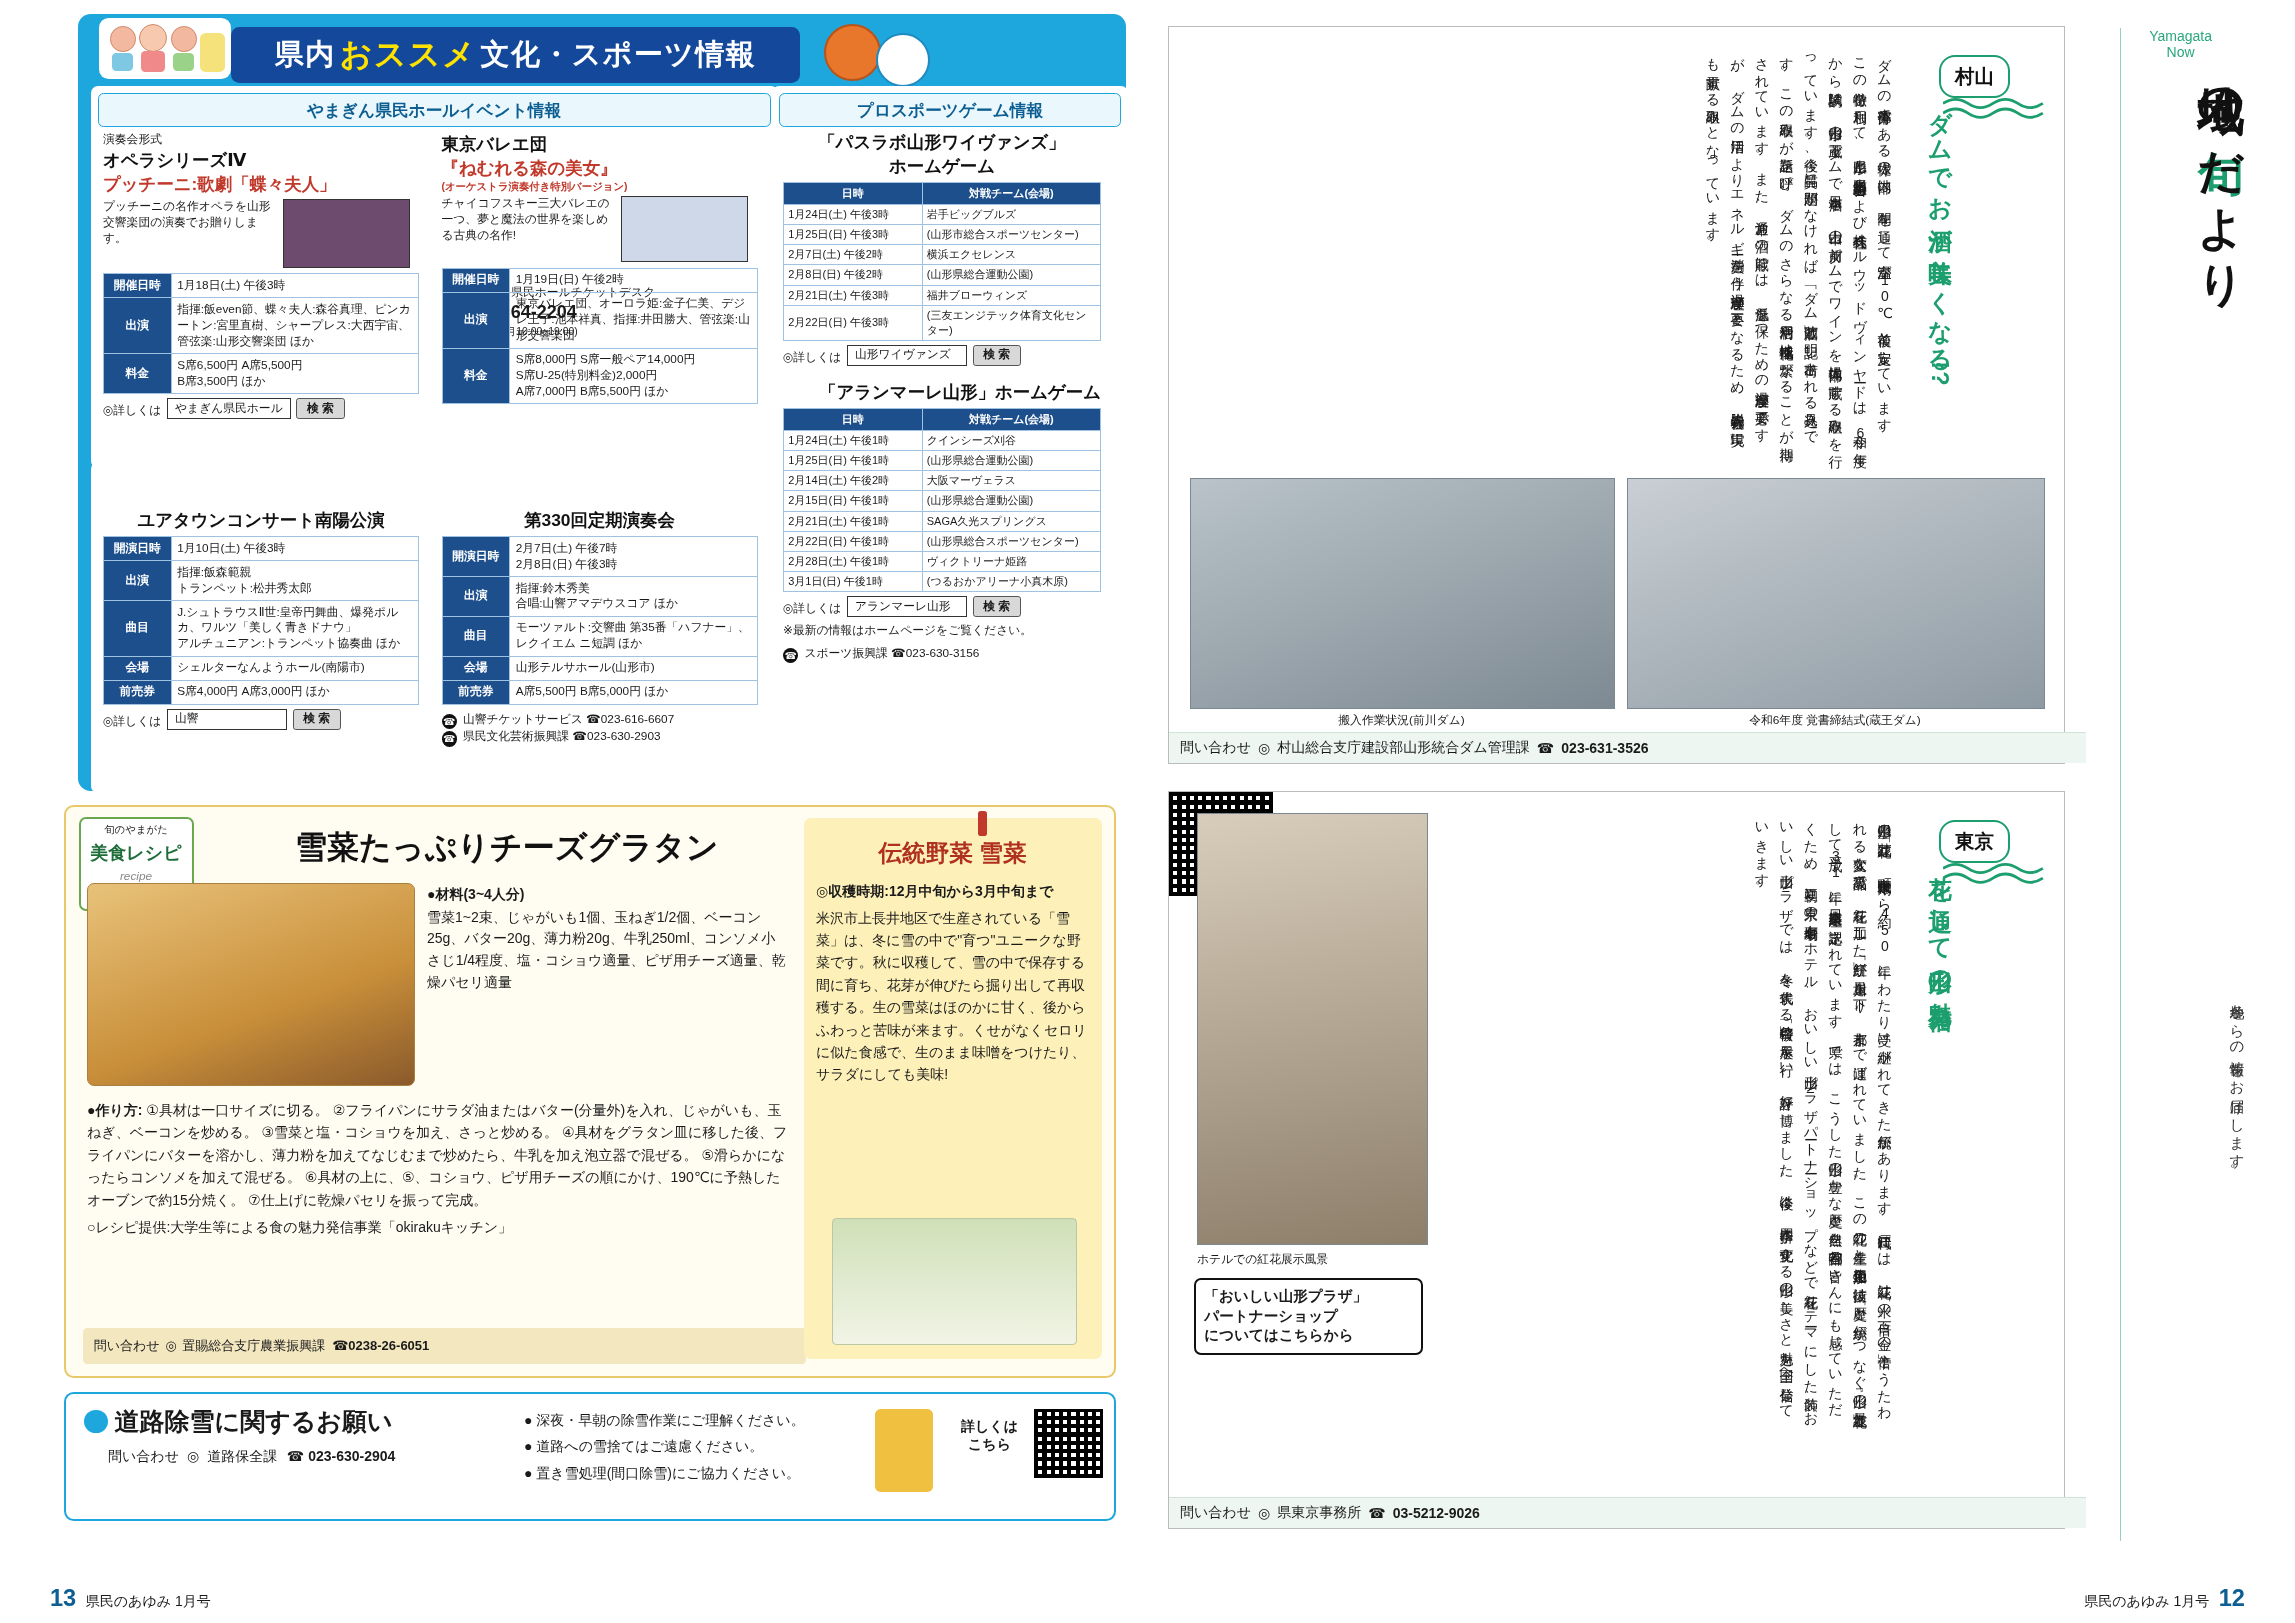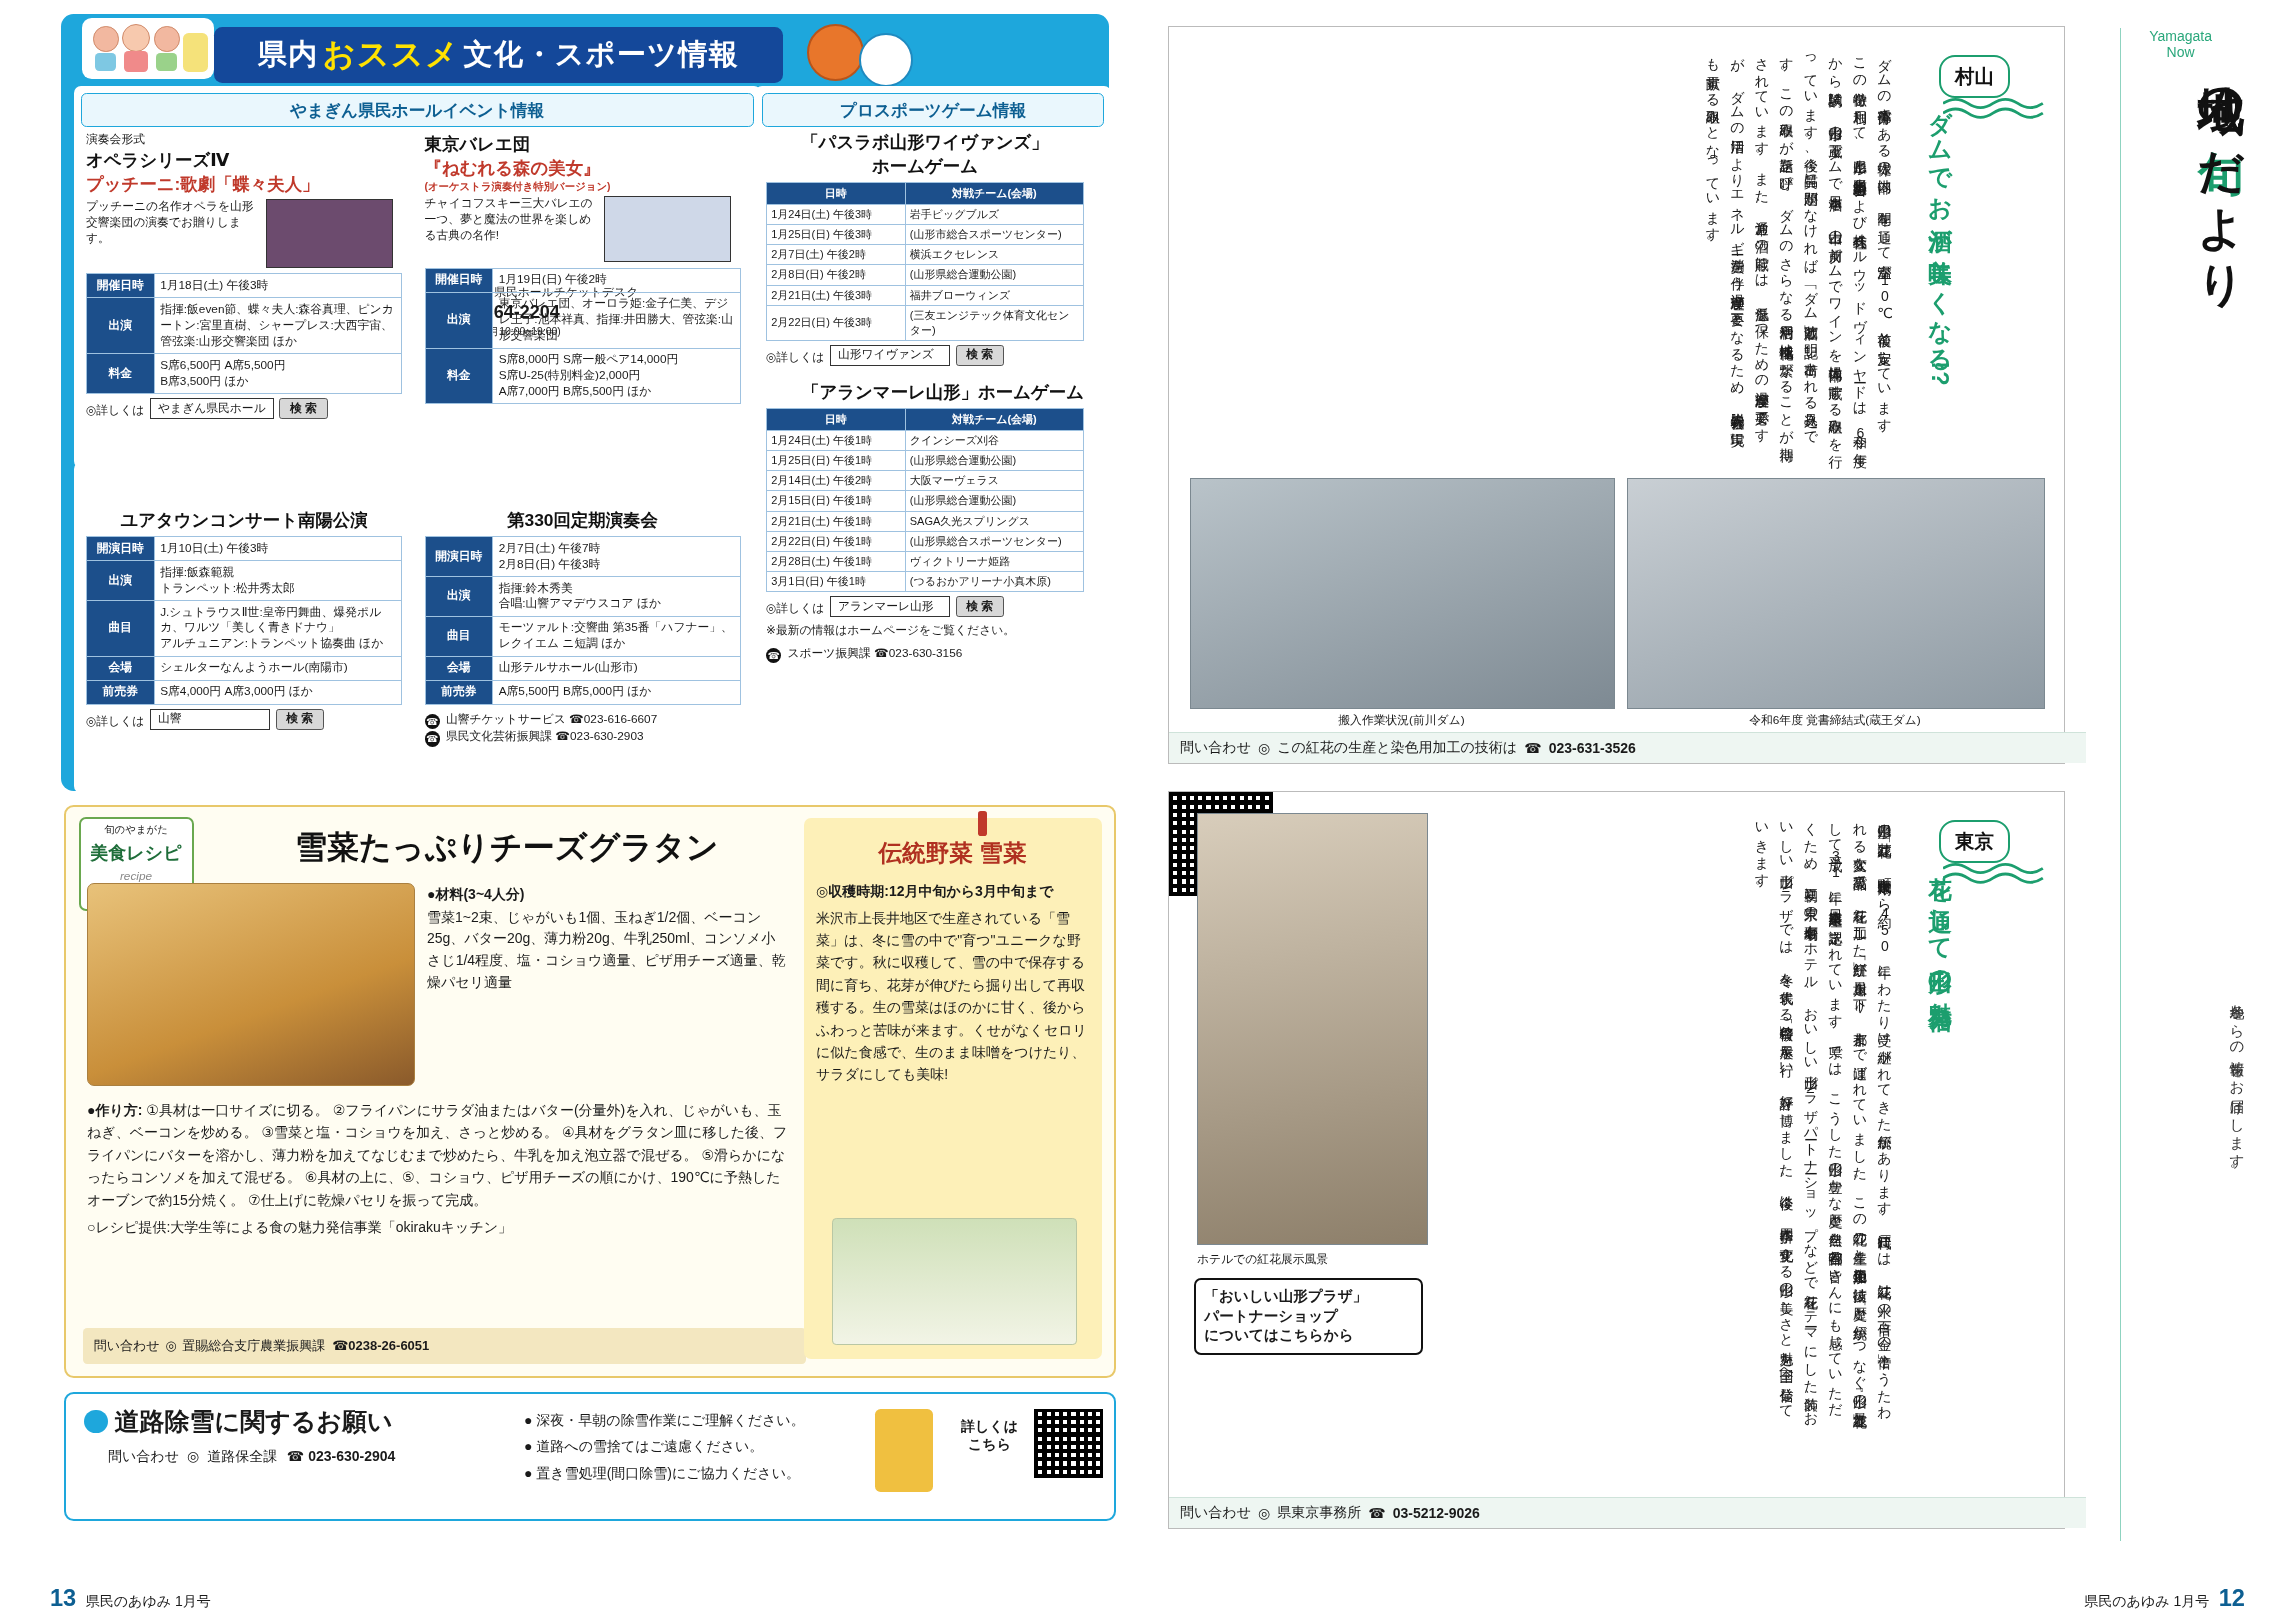--- a/index.html
+++ b/index.html
@@ -10,21 +10,21 @@
     color:#1a1a1a;
     overflow:hidden;
     position:relative;
   }
   .page{position:absolute;inset:0;}
   
   .left-page{position:absolute;left:0;top:0;width:1147px;height:1624px;background:#fff;}
   .left-inner{position:absolute;left:50px;top:14px;width:1062px;height:1541px;}
 
   .blue-panel{
-    position:absolute;left:11px;top:0;width:1048px;height:777px;
+    position:absolute;left:28px;top:0;width:1048px;height:777px;
     background:#1ea7dc;border-radius:12.5px;
   }
   .panel-head{
     position:absolute;left:153px;top:12.5px;width:569px;height:56px;
     background:#14489a;border-radius:8.3px;
     display:flex;align-items:center;justify-content:center;
     color:#fff;font-weight:bold;font-size:29px;letter-spacing:1.4px;
   }
   .panel-head .accent{color:#ffe200;margin:0 4.2px;font-size:32px;}
   .family-icons{
@@ -494,21 +494,21 @@
       <div class="vtext" style="position:absolute;right:167px;top:21px;width:666px;height:403px;">ダムの本体部分である堤体の内部は、年間を通して室温が10℃前後と安定しています。この特徴を利用して、山形県と山形県酒造組合および株式会社ベルウッドヴィンヤードは、令和6年度から試験的に、山形市の蔵王ダムで日本酒を、上山市の前川ダムでワインを堤体内部に貯蔵する取組みを行っています。今後、品質に問題がなければ、「ダム貯蔵酒」と明記し出荷される見込みです。この取組みが話題を呼び、ダムのさらなる利活用や地域活性化に繋がることが期待されています。また、通常お酒の貯蔵には、低温を保つための温度管理が必要ですが、ダムの活用によりエネルギー消費を伴う温度管理が不要となるため、脱炭素社会の実現にも貢献する取組みとなっています。</div>
 
       <div class="photo" style="left:21px;top:451px;width:423px;height:229px;background:linear-gradient(160deg,#b9c3c9,#7e8a93);"></div>
       <div class="cap" style="left:21px;top:686px;width:423px;">搬入作業状況(前川ダム)</div>
       <div class="photo" style="left:458px;top:451px;width:416px;height:229px;background:linear-gradient(160deg,#c9cfd4,#8e9aa3);"></div>
       <div class="cap" style="left:458px;top:686px;width:416px;">令和6年度 覚書締結式(蔵王ダム)</div>
 
       <div class="inq-bar" style="left:0;bottom:0;width:100%;">
         <span>問い合わせ</span>
         <span>◎</span>
-        <span>この紅花の生産と染色用加工の技術は</span>
+        <span>村山総合支庁建設部山形統合ダム管理課</span>
         <span style="font-weight:bold;">☎</span>
         <span style="font-weight:bold;">023-631-3526</span>
       </div>
     </div>
 
     <div class="art-box" style="left:21px;top:791px;width:895px;height:736px;">
       <div class="region-tag" style="left:770px;top:28px;">東京</div>
       <svg class="wave" style="left:774px;top:68px;" viewBox="0 0 150 40">
         <path d="M0 12 q18 -12 36 0 t36 0 t36 0 t36 0" stroke="#1c9e6e" stroke-width="4" fill="none"></path>
         <path d="M0 26 q18 -12 36 0 t36 0 t36 0 t36 0" stroke="#1c9e6e" stroke-width="4" fill="none"></path>

